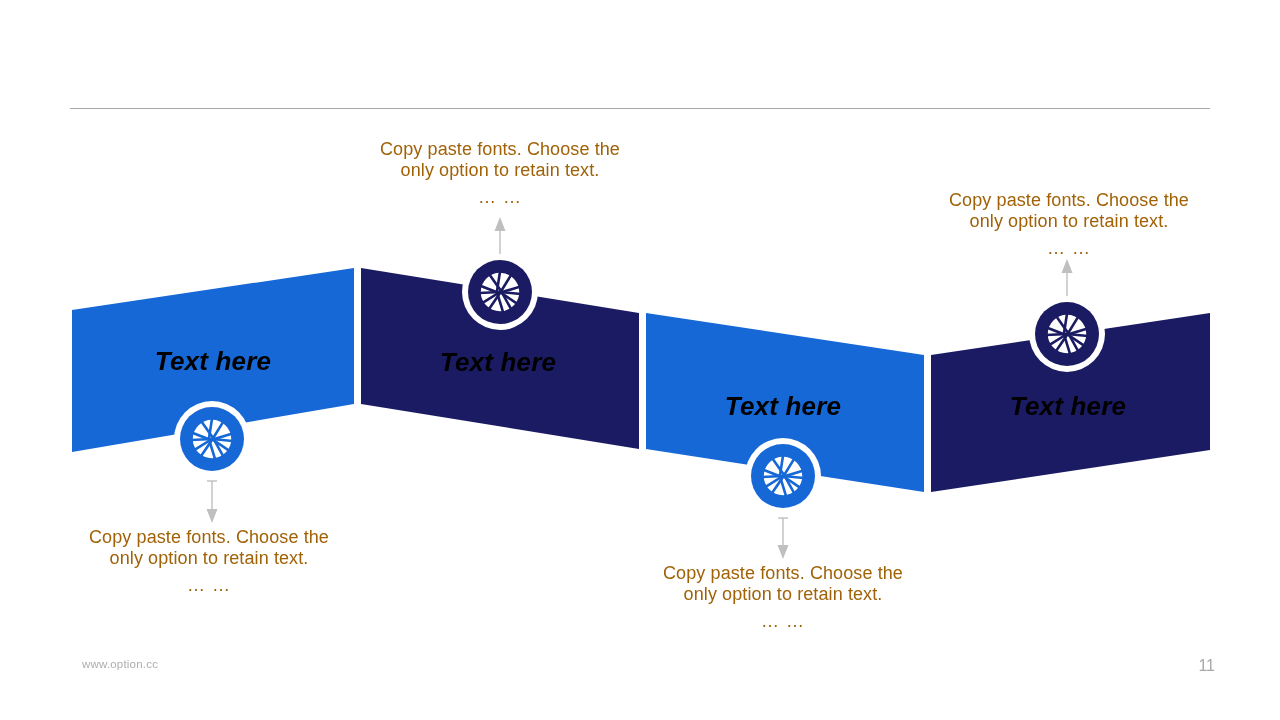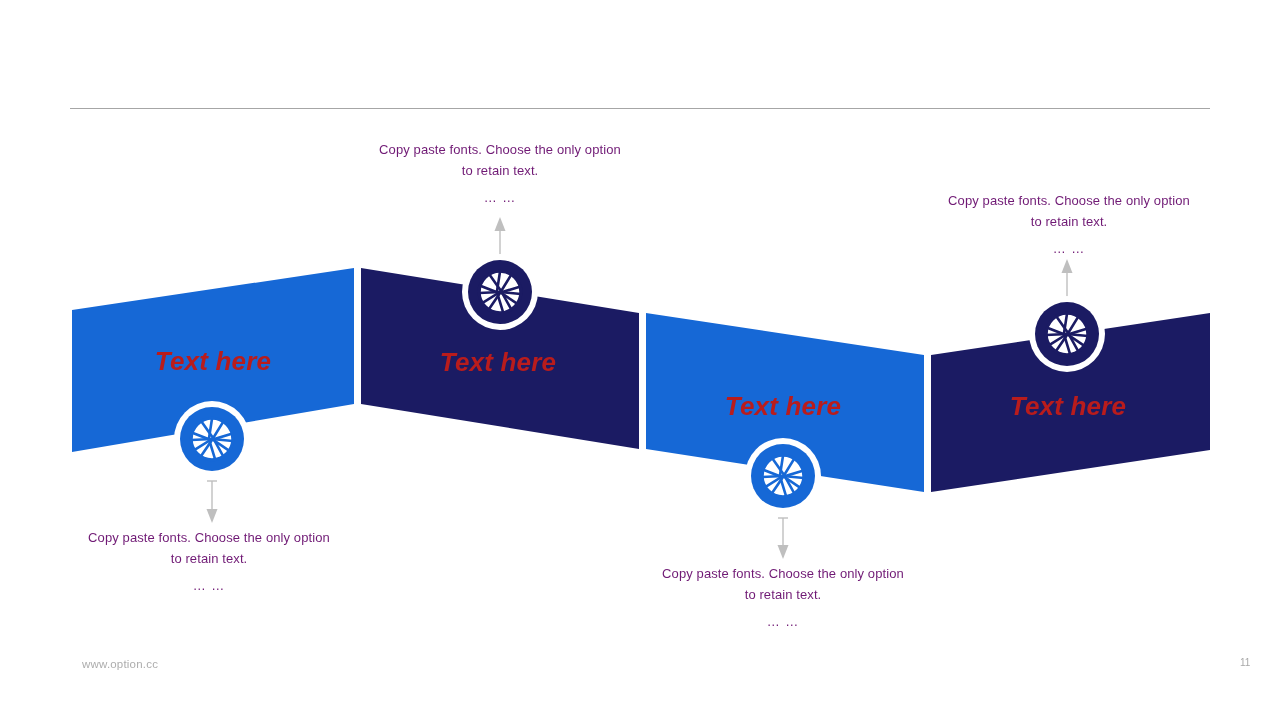--- a/index.html
+++ b/index.html
@@ -41,42 +41,42 @@
     top: 0;
     width: 1280px;
     height: 720px;
   }
 
   
   .caption {
     position: absolute;
     width: 250px;
     text-align: center;
-    color: #701a75;
-    font-size: 13px;
+    color: #a16207;
+    font-size: 18px;
     line-height: 21px;
     letter-spacing: 0.1px;
   }
   .caption .dots {
     display: block;
     margin-top: 6px;
     letter-spacing: 1px;
   }
 
   .cap-1 { left: 84px;  top: 527px; }
   .cap-2 { left: 375px; top: 139px; }
   .cap-3 { left: 658px; top: 563px; }
   .cap-4 { left: 944px; top: 190px; }
 
   
   .panel-label {
     position: absolute;
     width: 300px;
     text-align: center;
-    color: #b91c1c;
+    color: #000000;
     font-size: 26px;
     font-weight: bold;
     font-style: italic;
     letter-spacing: 0.2px;
     white-space: nowrap;
   }
   .lbl-1 { left: 63px;  top: 346px; }
   .lbl-2 { left: 348px; top: 347px; }
   .lbl-3 { left: 633px; top: 391px; }
   .lbl-4 { left: 918px; top: 391px; }
@@ -85,24 +85,25 @@
   .footer-url {
     position: absolute;
     left: 82px;
     top: 658px;
     font-size: 11.5px;
     color: #adadad;
     letter-spacing: 0.2px;
   }
   .footer-page {
     position: absolute;
-    left: 1240px;
+    left: 1185px;
     top: 657px;
     width: 30px;
-    font-size: 10px;
+    text-align: right;
+    font-size: 16px;
     color: #a8a8a8;
   }
 </style>
 </head>
 <body>
 
 <div id="slide">
 
   <div class="top-rule"></div>
 

